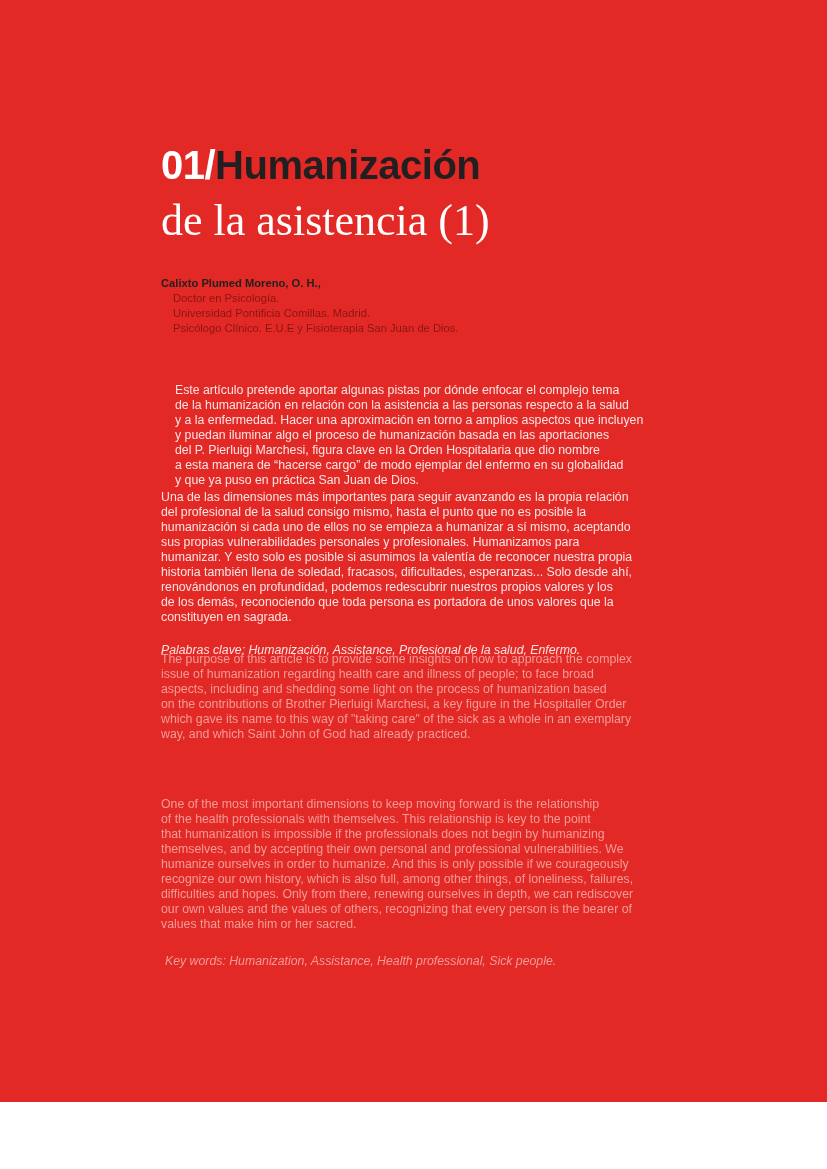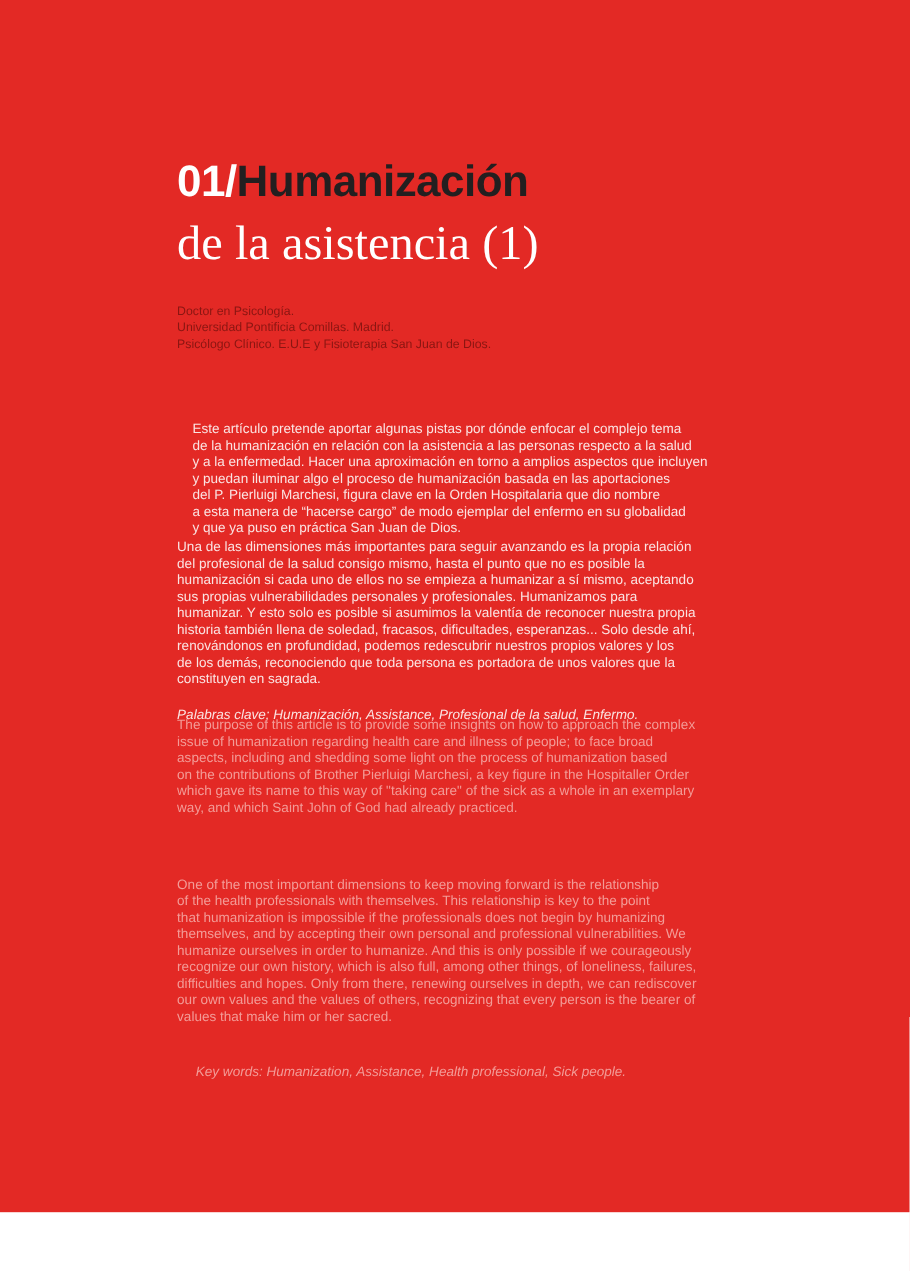--- a/index.html
+++ b/index.html
@@ -64,20 +64,21 @@
       font-family: "Liberation Sans", sans-serif;
       font-size: 11.2px;
       line-height: 15px;
     }
     .author-name {
       color: #231f20;
       font-weight: bold;
     }
     .author-line {
       color: #8a1612;
+      margin-left: 12px;
     }
     .abstract {
       position: absolute;
       left: 0;
       width: 520px;
       font-family: "Liberation Sans", sans-serif;
       font-size: 12.3px;
       line-height: 15px;
       white-space: pre-line;
     }
@@ -103,20 +104,21 @@
 <div class="page">
   <div class="red-panel"></div>
 
   <div class="content">
     <h1 class="title-line1" style="margin:0;">
       <span class="title-num">01/</span><span class="title-word">Humanización</span>
     </h1>
     <div class="title-line2">de la asistencia (1)</div>
 
     <div class="author-block">
+      <div class="author-name">Calixto Plumed Moreno, O. H.,</div>
       <div class="author-line">Doctor en Psicología.</div>
       <div class="author-line">Universidad Pontificia Comillas. Madrid.</div>
       <div class="author-line">Psicólogo Clínico. E.U.E y Fisioterapia San Juan de Dios.</div>
     </div>
 
     <p id="es-p1" class="abstract es" style="margin:14px;">Este artículo pretende aportar algunas pistas por dónde enfocar el complejo tema
 de la humanización en relación con la asistencia a las personas respecto a la salud
 y a la enfermedad. Hacer una aproximación en torno a amplios aspectos que incluyen
 y puedan iluminar algo el proceso de humanización basada en las aportaciones
 del P. Pierluigi Marchesi, figura clave en la Orden Hospitalaria que dio nombre
@@ -141,15 +143,15 @@
 way, and which Saint John of God had already practiced.</p>
     <p id="en-p2" class="abstract en" style="margin:0;">One of the most important dimensions to keep moving forward is the relationship
 of the health professionals with themselves. This relationship is key to the point
 that humanization is impossible if the professionals does not begin by humanizing
 themselves, and by accepting their own personal and professional vulnerabilities. We
 humanize ourselves in order to humanize. And this is only possible if we courageously
 recognize our own history, which is also full, among other things, of loneliness, failures,
 difficulties and hopes. Only from there, renewing ourselves in depth, we can rediscover
 our own values and the values of others, recognizing that every person is the bearer of
 values that make him or her sacred.</p>
-    <p id="en-kw" class="abstract en italic" style="margin:17px;">Key words: Humanization, Assistance, Health professional, Sick people.</p>
+    <p id="en-kw" class="abstract en italic" style="margin:4px;">Key words: Humanization, Assistance, Health professional, Sick people.</p>
   </div>
 </div>
 
 </body></html>

